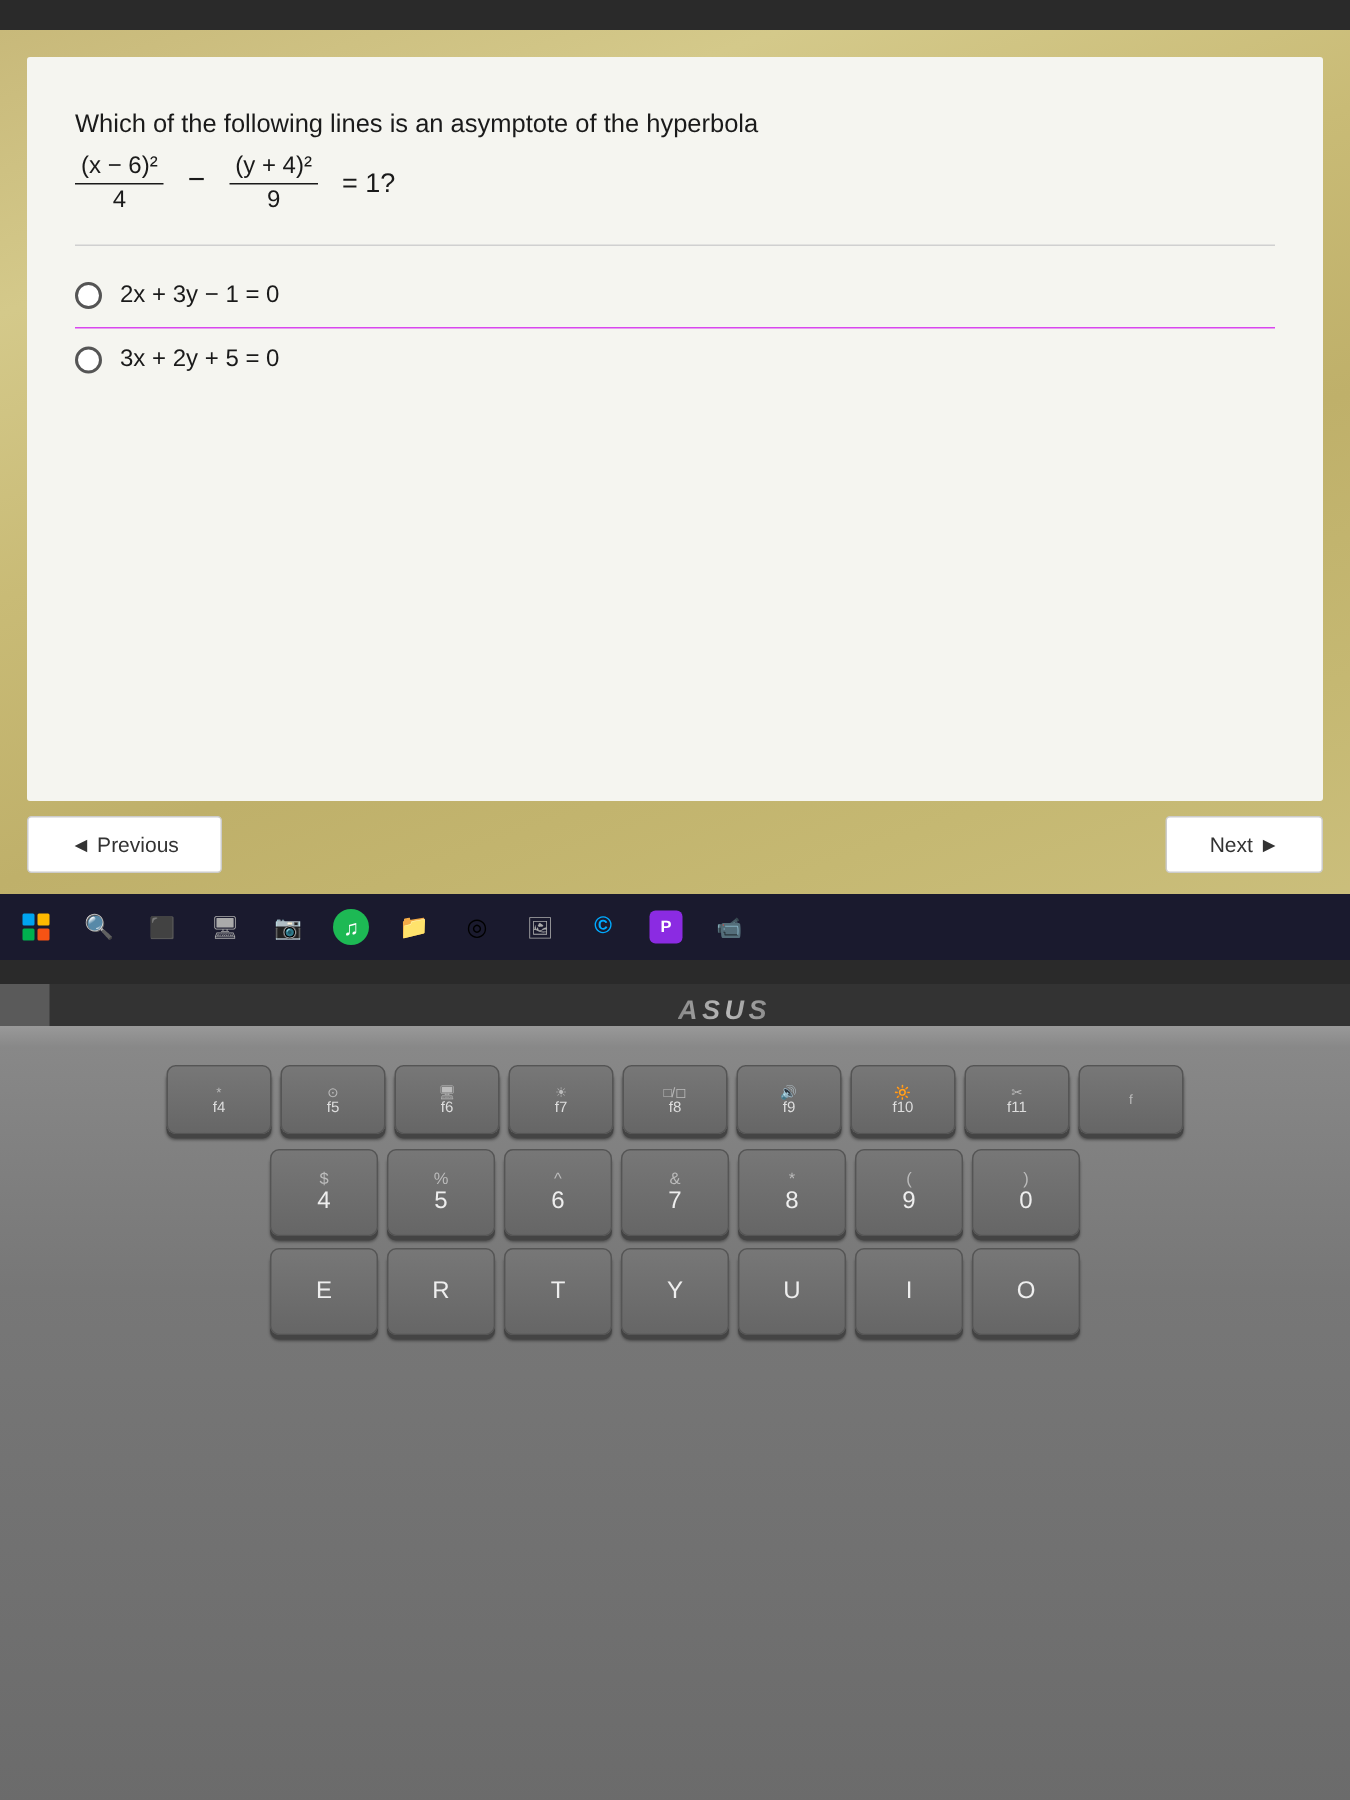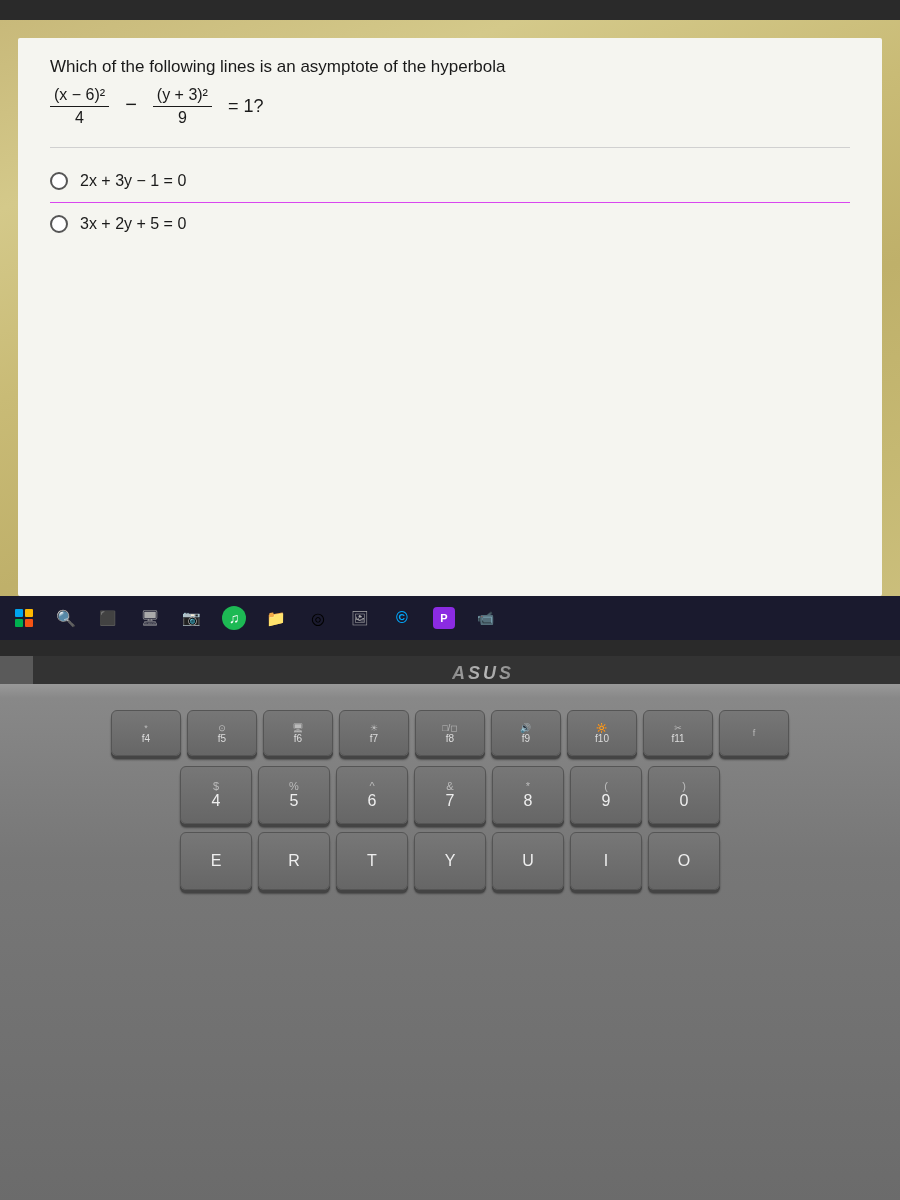--- a/index.html
+++ b/index.html
@@ -18,21 +18,21 @@
       background: linear-gradient(160deg, #c8b97a 0%, #d4c98a 20%, #c9bb76 40%, #bfb06a 60%, #c5b872 80%, #ccc07e 100%);
       position: relative;
       display: flex;
       flex-direction: column;
     }
 
     
     .quiz-area {
       background: #f5f5f0;
       margin: 18px 18px 0 18px;
-      padding: 16px 32px 20px 32px;
+      padding: 32px 32px 20px 32px;
       flex: 1;
       border-radius: 2px;
     }
 
     .question-text {
       font-size: 17px;
       font-weight: 400;
       color: #1a1a1a;
       line-height: 1.5;
       margin-bottom: 4px;
@@ -284,21 +284,21 @@
 
     <div class="question-text">Which of the following lines is an asymptote of the hyperbola</div>
 
     <div class="math-formula">
       <div class="fraction">
         <div class="numerator">(x − 6)²</div>
         <div class="denominator">4</div>
       </div>
       <span class="minus-sign">−</span>
       <div class="fraction">
-        <div class="numerator">(y + 3)²</div>
+        <div class="numerator">(y + 4)²</div>
         <div class="denominator">9</div>
       </div>
       <span class="formula-equals">= 1?</span>
     </div>
 
     <hr class="divider-line">
 
     <div class="answer-option">
       <div class="radio-circle"></div>
       <span class="option-text">2x + 3y − 1 = 0</span>
@@ -306,20 +306,24 @@
 
 
     <div class="answer-option">
       <div class="radio-circle"></div>
       <span class="option-text">3x + 2y + 5 = 0</span>
     </div>
 
 
   </div>
 
+  <div class="nav-bar">
+    <button class="nav-btn">◄ Previous</button>
+    <button class="nav-btn">Next ►</button>
+  </div>
 
   <div class="taskbar">
 
     <div class="taskbar-icon">
       <div class="win-icon">
         <div></div>
           <div></div>
           <div></div>
           <div></div>
       </div>

